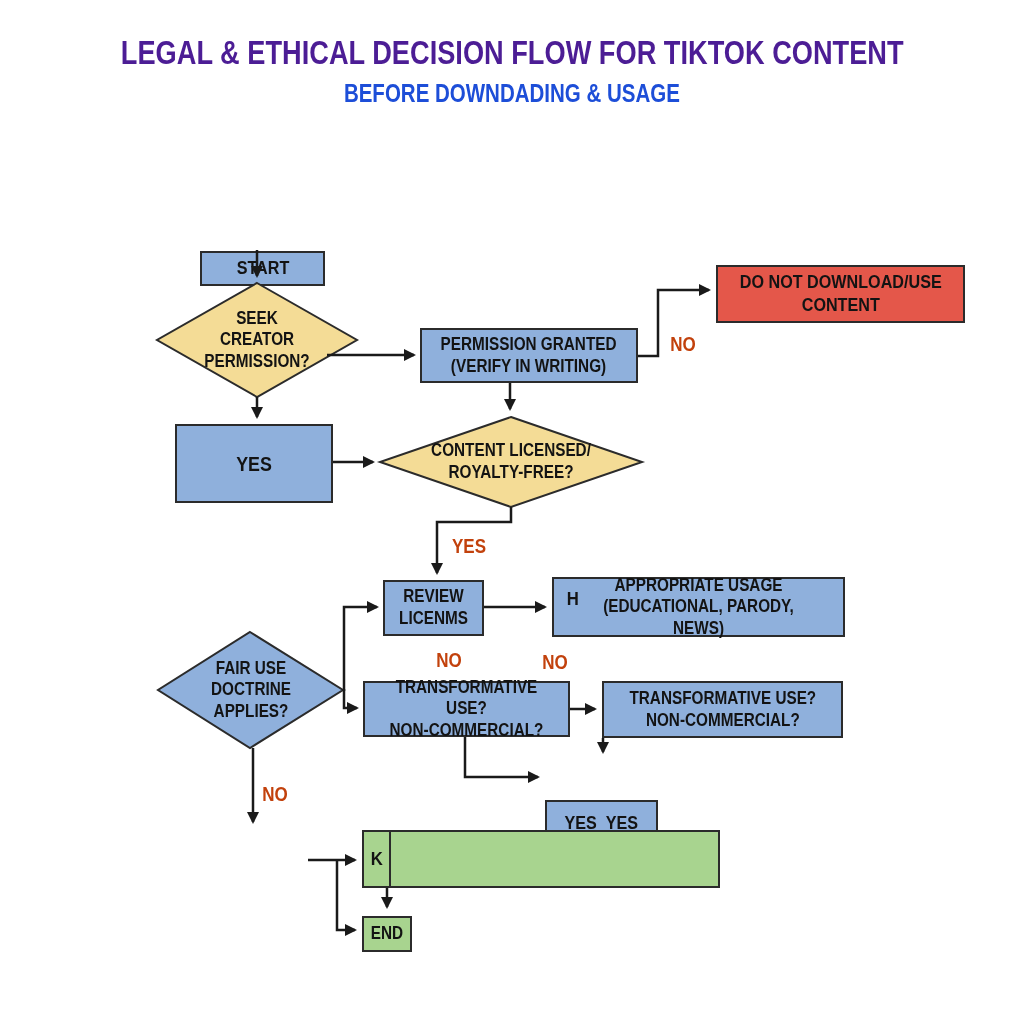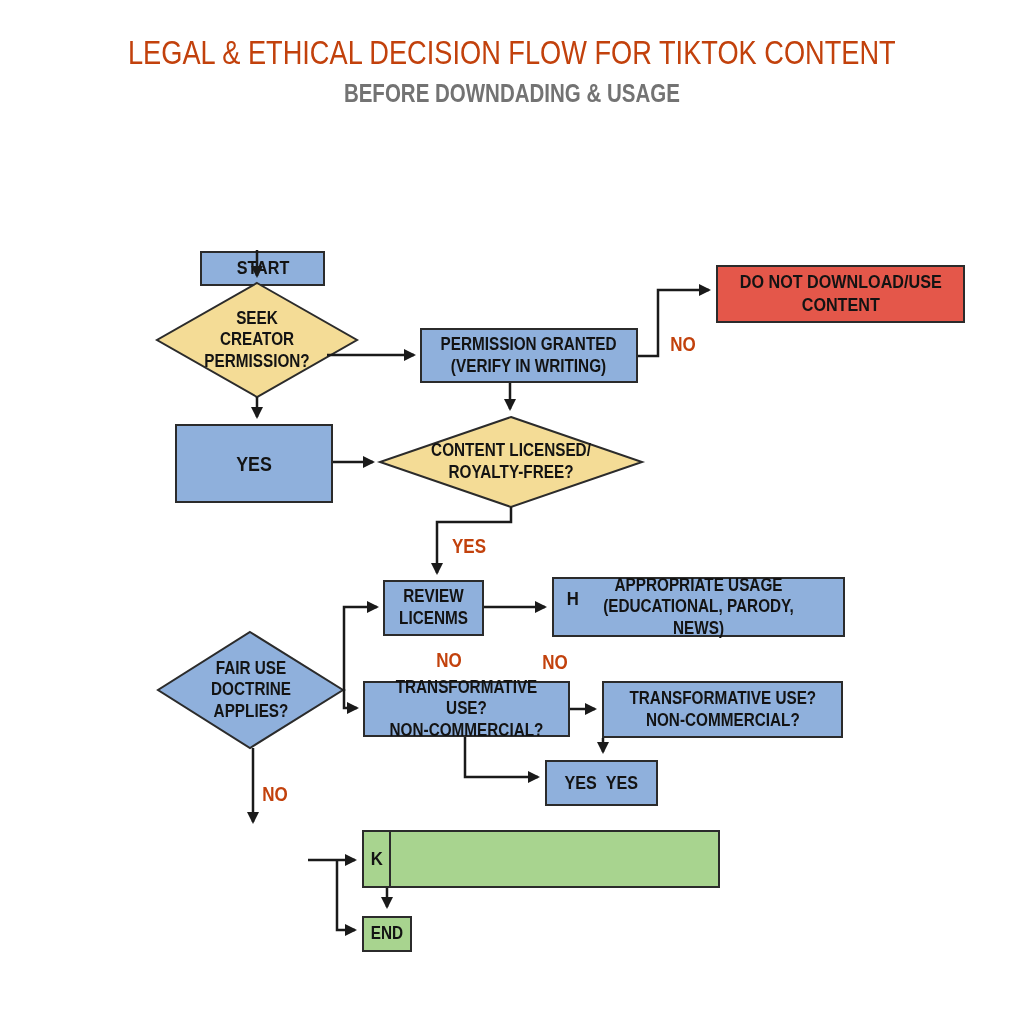--- a/index.html
+++ b/index.html
@@ -3,26 +3,26 @@
 <meta charset="utf-8">
 <style>
   html,body{margin:0;padding:0;background:#ffffff;}
   .stage{
     position:relative;width:1024px;height:1024px;background:#ffffff;
     font-family:"Liberation Sans","DejaVu Sans",sans-serif;color:#111;
     overflow:hidden;
   }
   .title{
     position:absolute;left:0;right:0;top:33px;text-align:center;
-    font-size:34px;font-weight:400;letter-spacing:0px;color:#c2410c;
+    font-size:34px;font-weight:700;letter-spacing:0px;color:#4c1d95;
   }
   .title>span{display:inline-block;transform:scaleX(0.80);}
   .subtitle{
     position:absolute;left:0;right:0;top:79px;text-align:center;
-    font-size:25px;font-weight:700;color:#737373;
+    font-size:25px;font-weight:700;color:#1d4ed8;
   }
   .subtitle>span{display:inline-block;transform:scaleX(0.82);}
   .wires{position:absolute;left:0;top:0;z-index:3;pointer-events:none;}
   .node{
     position:absolute;z-index:2;box-sizing:border-box;border:2px solid #2b2b2b;
     display:flex;align-items:center;justify-content:center;text-align:center;
   }
   .blue{background:#8FB0DC;}
   .red{background:#E4574A;}
   .green{background:#A8D48F;}
@@ -123,21 +123,21 @@
   <div class="node blue" style="left:363px;top:681px;width:207px;height:56px;">
     <span class="txt" style="font-size:18px;">TRANSFORMATIVE USE?
 NON-COMMERCIAL?</span>
   </div>
 
   <div class="node blue" style="left:602px;top:681px;width:241px;height:57px;">
     <span class="txt" style="font-size:18px;">TRANSFORMATIVE USE?
 NON-COMMERCIAL?</span>
   </div>
 
-  <div class="node blue" style="left:545px;top:760px;width:113px;height:46px;">
+  <div class="node blue" style="left:545px;top:800px;width:113px;height:46px;">
     <span class="txt" style="font-size:19px;">YES&nbsp;&nbsp;YES</span>
   </div>
 
 
   <div class="node green" style="left:362px;top:830px;width:358px;height:58px;">
     <div class="kstrip">
       <span class="prefix" style="position:static;font-size:19px;">K</span>
     </div>
   </div>
 

